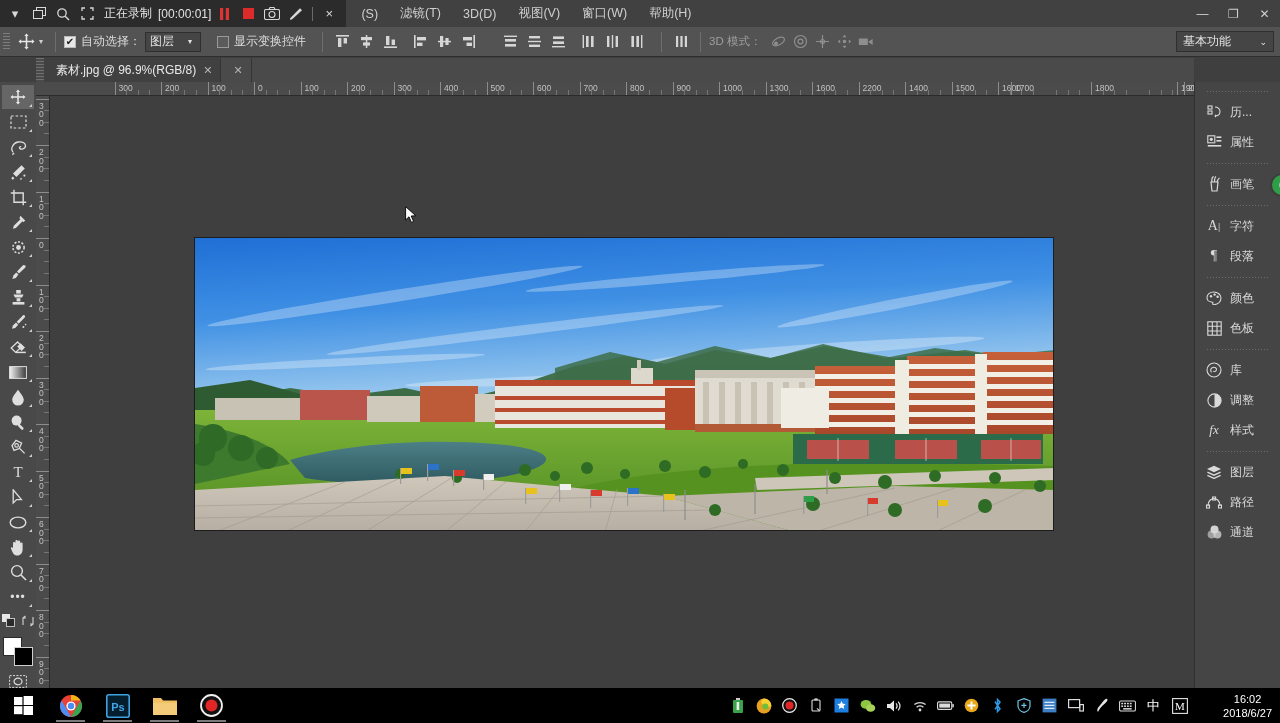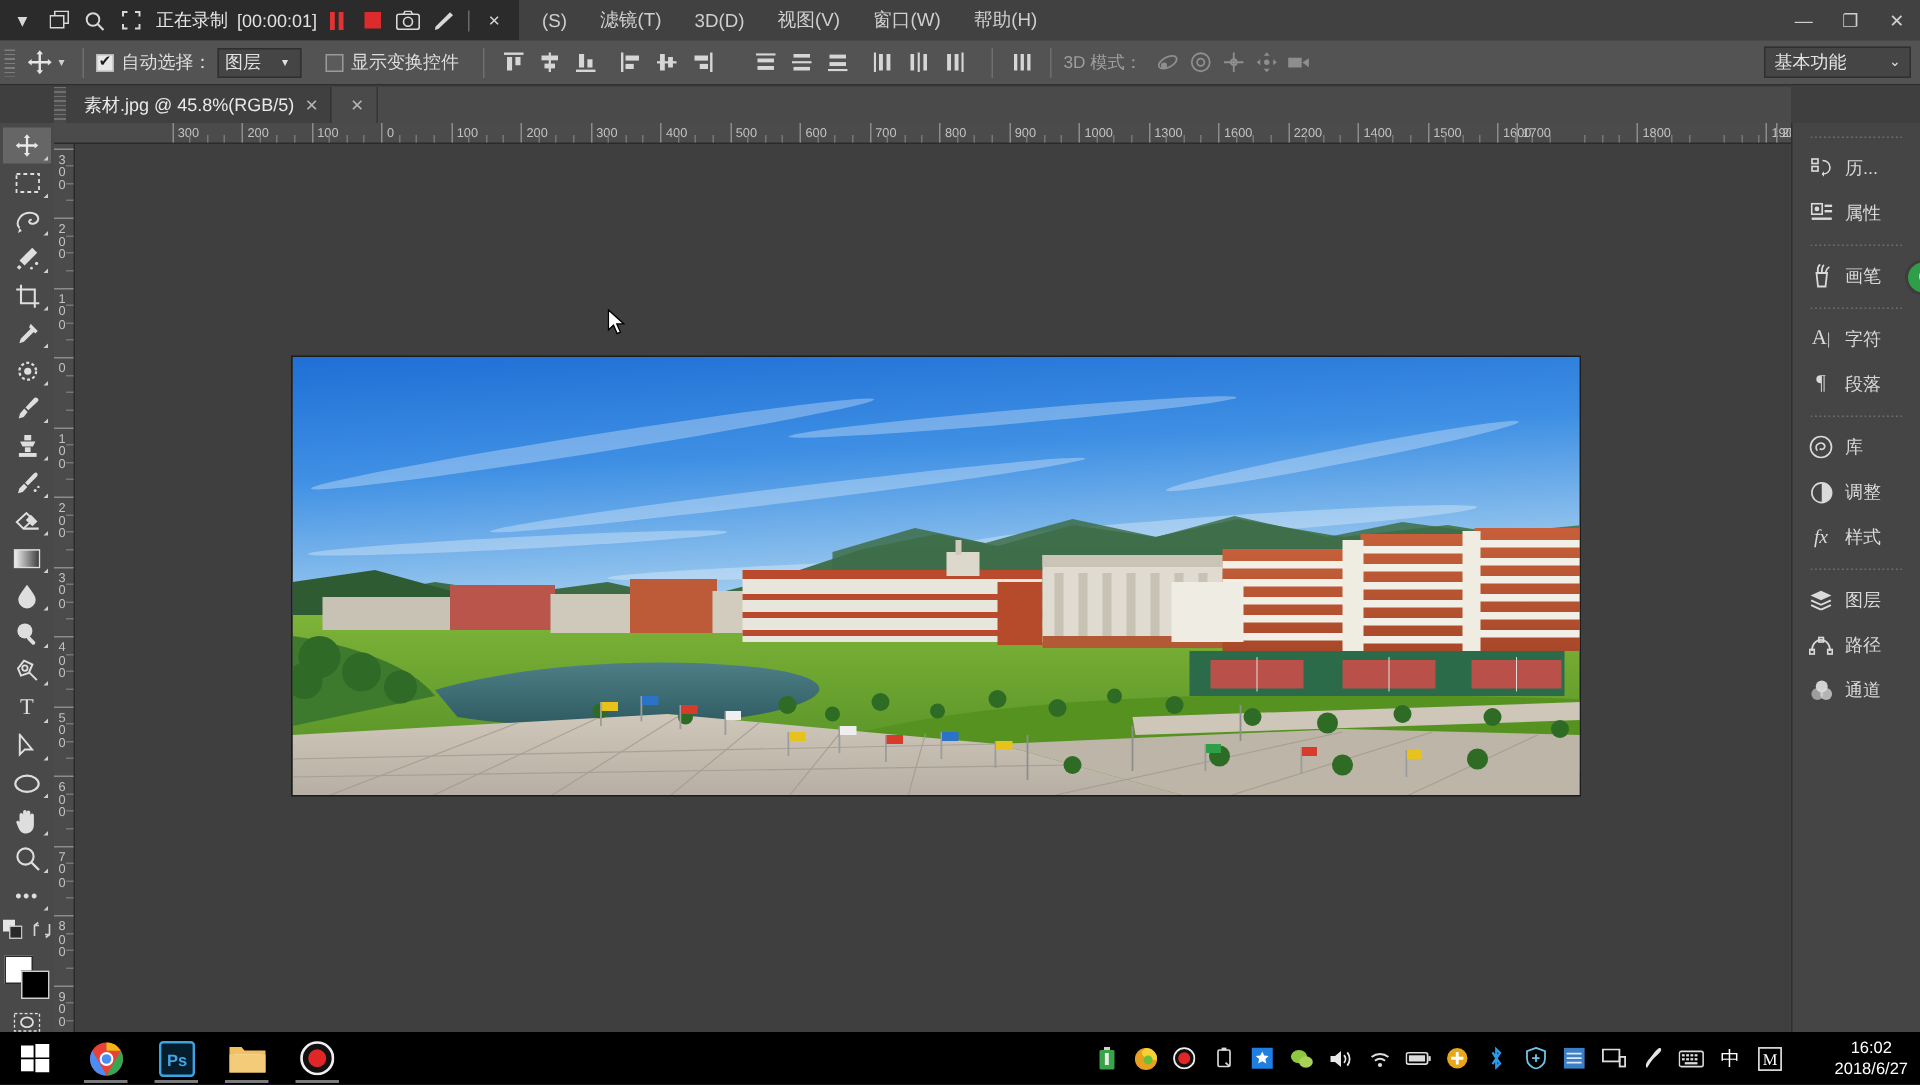--- a/index.html
+++ b/index.html
@@ -424,21 +424,21 @@
       </div>
     <div class="ws-select">
       <span>基本功能</span>
       <span style="font-size:9px;">⌄</span>
     </div>
   </div>
 
   <div class="tabbar">
     <div class="tabbar-left-grip"></div>
     <div class="doctab active">
-      <span>素材.jpg @ 45.8%(RGB/5)</span>
+      <span>素材.jpg @ 96.9%(RGB/8)</span>
       <span class="x">✕</span>
     </div>
     <div class="doctab">
       <span class="x">✕</span>
     </div>
   </div>
 
   <div class="toolbar">
     <div class="tool sel">
       <svg width="16" height="16" viewBox="0 0 17 17">
@@ -1111,20 +1111,43 @@
       <div class="dock-item">
         <span class="di-ico" style="font-family:'Liberation Serif',serif;font-size:14px;">A<span style="font-size:11px;">|</span></span>
         <span>字符</span>
       </div>
       <div class="dock-item">
         <span class="di-ico" style="font-family:'Liberation Serif',serif;font-size:14px;">¶</span>
         <span>段落</span>
       </div>
     </div>
 
+    <div class="dock-grp">
+      <div class="dock-grip"></div>
+      <div class="dock-item">
+        <span class="di-ico">
+          <svg width="16" height="14" viewBox="0 0 16 14">
+              <path d="M7.6 1C3.8 1 1 3.4 1 6.4 1 9 3 11 5.6 11c1 0 1.6.6 1.2 1.4-.3.7.3 1.4 1.2 1.3C12 13.2 15 10.6 15 7 15 3.6 11.8 1 7.6 1z" fill="none" stroke="#dadada" stroke-width="1.1"></path>
+              <circle cx="5" cy="5.2" r="1.2" fill="#dadada"></circle>
+              <circle cx="8.6" cy="3.6" r="1.2" fill="#dadada"></circle>
+              <circle cx="11.6" cy="5.8" r="1.2" fill="#dadada"></circle>
+            </svg>
+        </span>
+        <span>颜色</span>
+      </div>
+      <div class="dock-item">
+        <span class="di-ico">
+          <svg width="15" height="15" viewBox="0 0 15 15">
+              <rect x="0.8" y="0.8" width="13.4" height="13.4" fill="none" stroke="#dadada" stroke-width="1.1"></rect>
+              <path d="M5.3 1v13M10 1v13M1 5.3h13M1 10h13" stroke="#dadada" stroke-width="1.1"></path>
+            </svg>
+        </span>
+        <span>色板</span>
+      </div>
+    </div>
 
     <div class="dock-grp">
       <div class="dock-grip"></div>
       <div class="dock-item">
         <span class="di-ico">
           <svg width="16" height="16" viewBox="0 0 16 16">
               <circle cx="8" cy="8" r="7" fill="none" stroke="#dadada" stroke-width="1.1"></circle>
               <path d="M5.6 10.4c-1.6-1.6-1-4 1-4.8 2.2-.9 4.4.6 3.8 2.6-.4 1.4-2.4 1.8-3.2.8" fill="none" stroke="#dadada" stroke-width="1.1"></path>
             </svg>
         </span>

